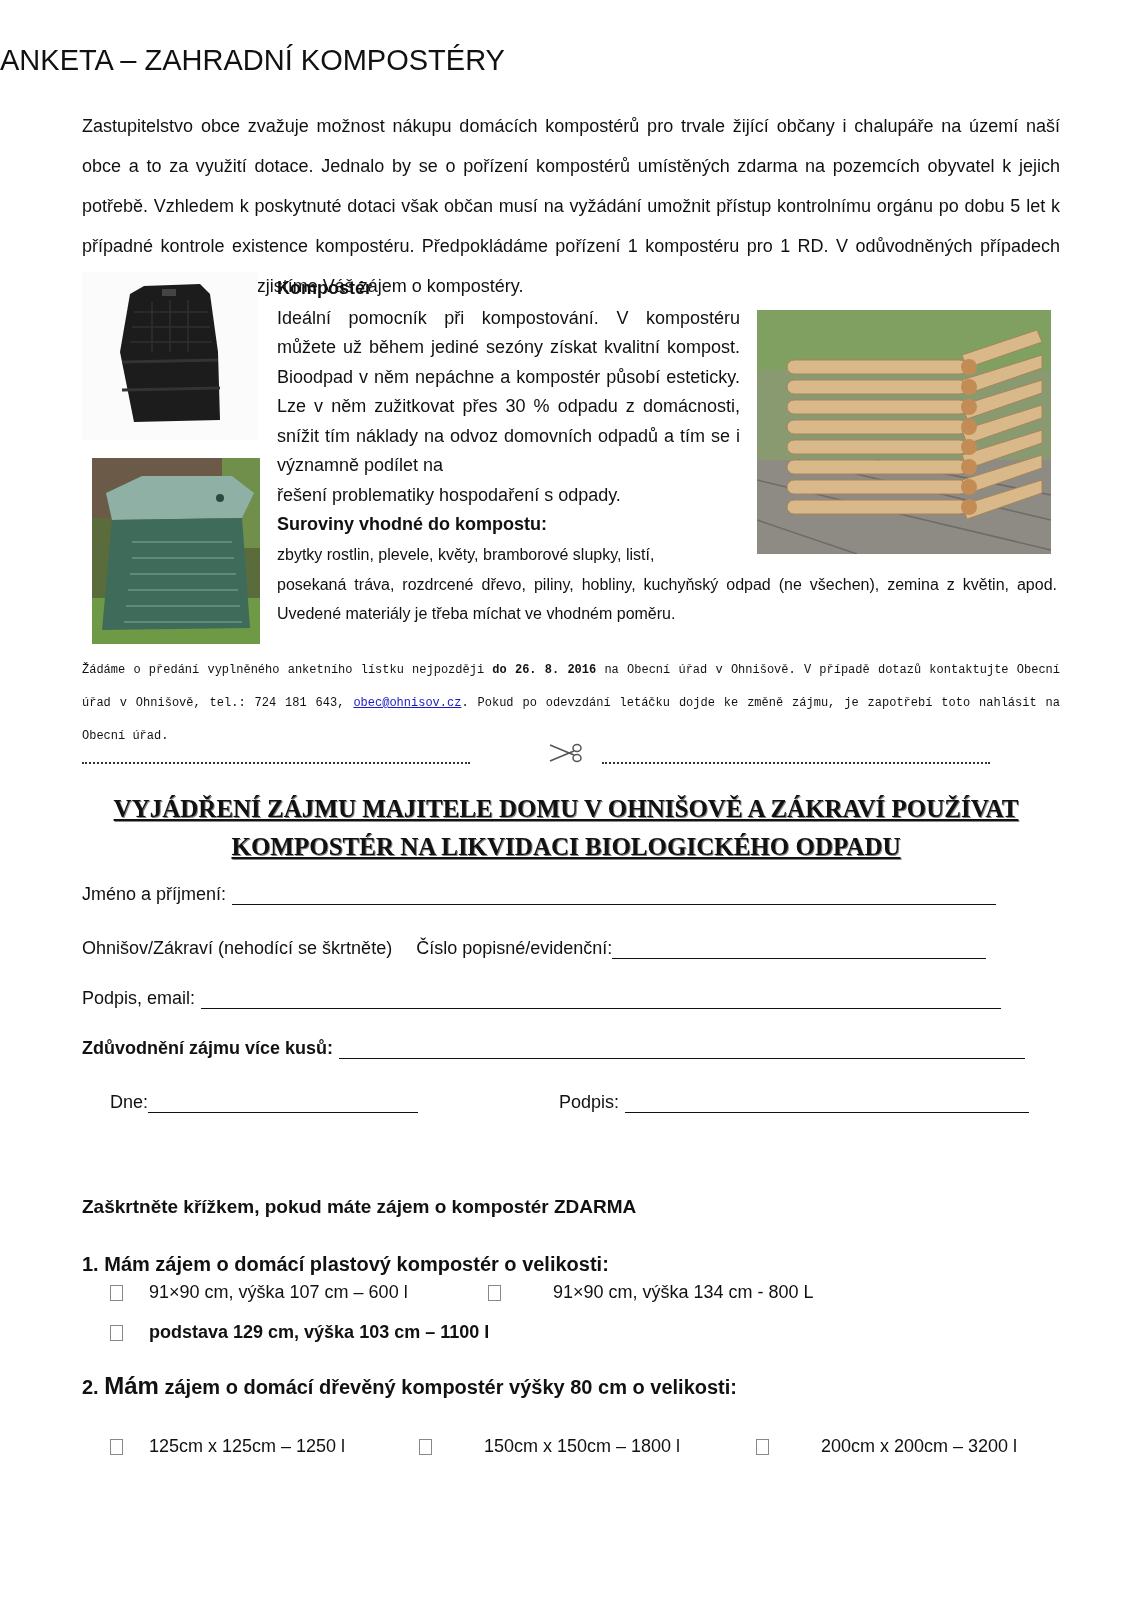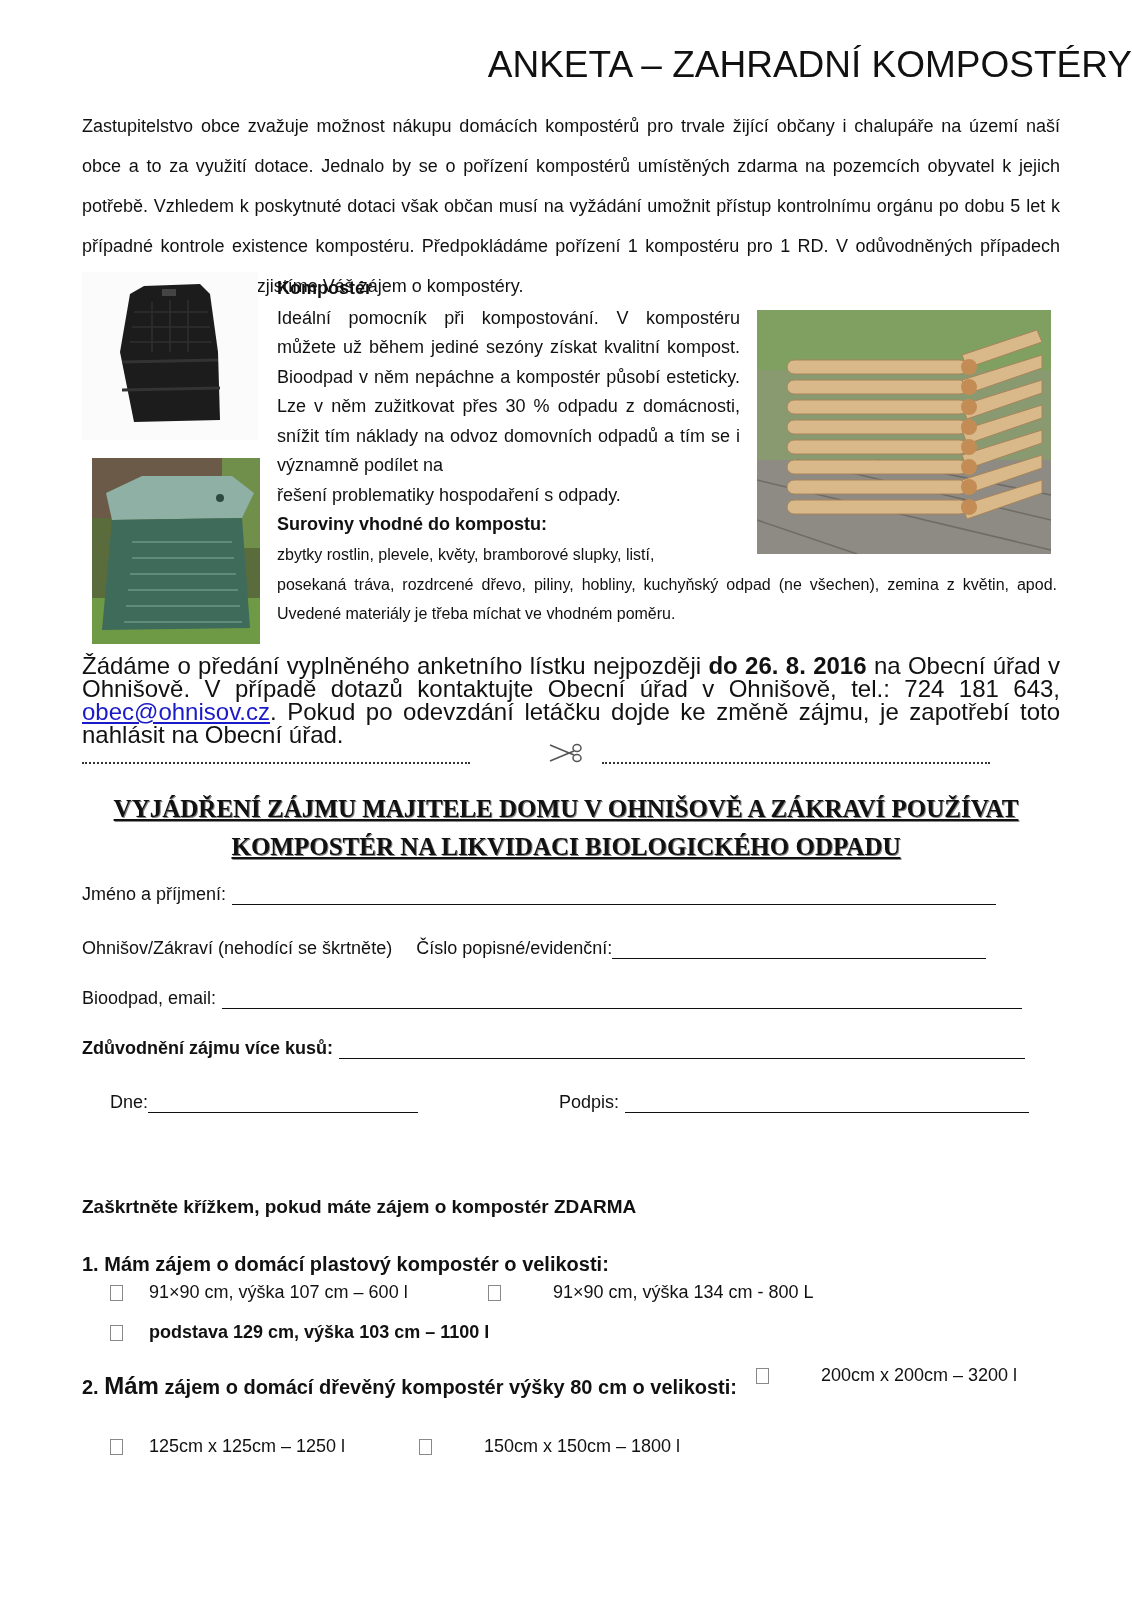--- a/index.html
+++ b/index.html
@@ -4,22 +4,22 @@
 <style>
   html, body { margin: 0; padding: 0; background: #ffffff; }
   body {
     width: 1132px; height: 1600px; position: relative; overflow: hidden;
     font-family: "Liberation Sans", sans-serif; color: #111111;
   }
   .page { position: absolute; left: 0; top: 0; width: 1132px; height: 1600px; }
   .abs { position: absolute; }
 
   .title {
-    left: 0; top: 44px; width: 1132px; text-align: right;
-    font-size: 37px; letter-spacing: 0px; color: #111;
+    left: 0; top: 44px; width: 1132px; text-align: left;
+    font-size: 29px; letter-spacing: 0px; color: #111;
   }
   .intro {
     left: 82px; top: 106px; width: 978px;
     font-size: 18px; line-height: 40px; text-align: justify;
   }
   .intro p { margin: 0; }
 
   
   .img-black { left: 82px; top: 272px; width: 176px; height: 168px; background: #fbfbfb; }
   .img-green { left: 92px; top: 458px; width: 168px; height: 186px; overflow: hidden; }
@@ -33,21 +33,21 @@
   .desc p { margin: 0; }
   .desc .last { text-align: left; }
   .materials-wrap {
     left: 277px; top: 540px; width: 780px;
     font-size: 16px; line-height: 29.5px; text-align: justify;
   }
   .materials-wrap p { margin: 0; }
 
   .deadline {
     left: 82px; top: 654px; width: 978px;
-    font-size: 24px; line-height: 23px; text-align: justify;
+    font-size: 12px; line-height: 33px; text-align: justify; font-family: Liberation Mono, monospace;
   }
   .deadline p { margin: 0; }
   .deadline b { font-weight: bold; }
   .deadline a { color: #1a1ac8; text-decoration: underline; }
 
   .cut-line { top: 752px; height: 10px; border-bottom: 2px dotted #333; }
   .cut-left  { left: 82px; width: 388px; }
   .cut-right { left: 602px; width: 388px; }
   .scissors { left: 548px; top: 742px; width: 36px; height: 22px; }
 
@@ -77,21 +77,21 @@
     width: 11px; height: 14px; border: 1px solid #888; background: #fff; display: inline-block;
   }
   .opt .lbl { margin-left: 26px; }
   .o1 { left: 110px; top: 1282px; }
   .o2 { left: 488px; top: 1282px; }
   .o2 .lbl { margin-left: 52px; }
   .o3 { left: 110px; top: 1322px; font-weight: bold; }
   .o4 { left: 110px; top: 1436px; }
   .o5 { left: 419px; top: 1436px; }
   .o5 .lbl { margin-left: 52px; }
-  .o6 { left: 756px; top: 1365px; }
+  .o6 { left: 756px; top: 1436px; }
   .o6 .lbl { margin-left: 52px; }
 </style>
 </head>
 <body>
 
 <div class="page">
 
   <div class="abs title">ANKETA – ZAHRADNÍ KOMPOSTÉRY</div>
 
   <div class="abs intro">
@@ -213,21 +213,21 @@
     <span class="line" style="width:764px"></span>
   </div>
 
   <div class="abs field f-place">
     <span>Ohnišov/Zákraví (nehodící se škrtněte)</span>
     <span style="margin-left:24px">Číslo popisné/evidenční:</span>
     <span class="line" style="width:374px;margin-left:0"></span>
   </div>
 
   <div class="abs field f-phone">
-    <span>Bioodpad, email:</span>
+    <span>Podpis, email:</span>
     <span class="line" style="width:800px"></span>
   </div>
 
   <div class="abs field f-reason">
     <span>Zdůvodnění zájmu více kusů:</span>
     <span class="line" style="width:686px"></span>
   </div>
 
   <div class="abs field f-date">
     <span>Dne:</span>

